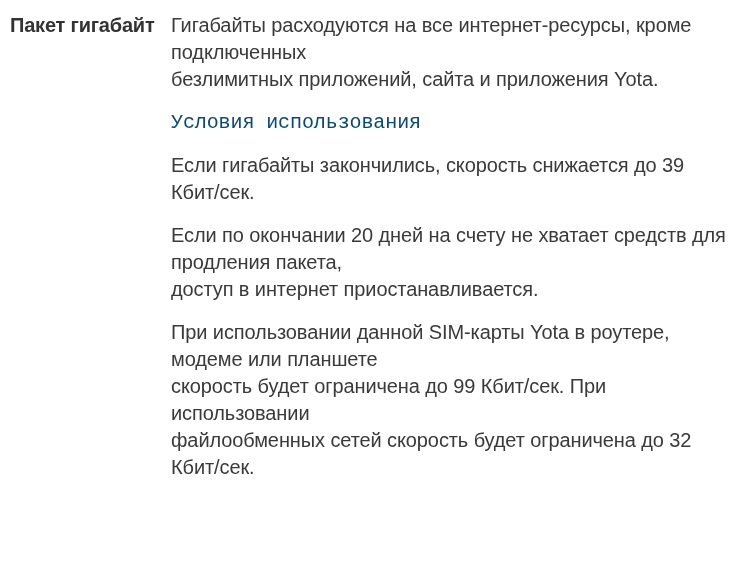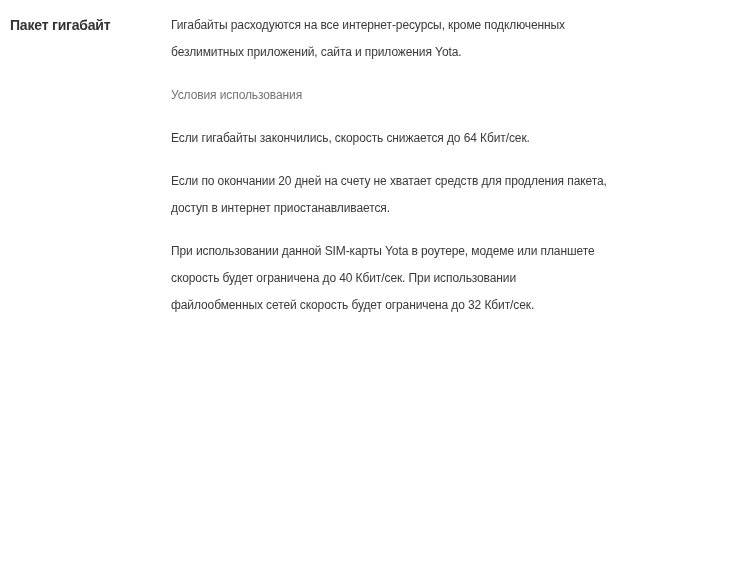--- a/index.html
+++ b/index.html
@@ -16,55 +16,56 @@
   }
   .row {
     display: flex;
     align-items: flex-start;
     padding-top: 12px;
   }
   .label-col {
     width: 171px;
     flex-shrink: 0;
     padding-left: 10px;
-    font-size: 14px;
+    font-size: 20px;
     font-weight: bold;
     color: #333333;
     line-height: 27px;
     letter-spacing: -0.2px;
   }
   .content-col {
     flex: 1;
     min-width: 0;
     padding-right: 8px;
   }
   .para {
-    font-size: 12px;
+    font-size: 20px;
     color: #3a3a3a;
     line-height: 27px;
     margin: 0 0 16px 0;
     white-space: pre-line;
     letter-spacing: -0.1px;
   }
   .para.muted {
-    color: #737373;
+    color: #0c4a6e;
+    font-family: Liberation Mono, monospace;
   }
   .para:last-child { margin-bottom: 0; }
 </style>
 </head>
 <body>
 
 <div class="page">
   <div class="row">
     <div class="label-col">Пакет гигабайт</div>
     <div class="content-col">
       <p class="para">Гигабайты расходуются на все интернет-ресурсы, кроме подключенных
 безлимитных приложений, сайта и приложения Yota.</p>
       <p class="para muted">Условия использования</p>
-      <p class="para">Если гигабайты закончились, скорость снижается до 64 Кбит/сек.</p>
+      <p class="para">Если гигабайты закончились, скорость снижается до 39 Кбит/сек.</p>
       <p class="para">Если по окончании 20 дней на счету не хватает средств для продления пакета,
 доступ в интернет приостанавливается.</p>
       <p class="para">При использовании данной SIM-карты Yota в роутере, модеме или планшете
-скорость будет ограничена до 40 Кбит/сек. При использовании
+скорость будет ограничена до 99 Кбит/сек. При использовании
 файлообменных сетей скорость будет ограничена до 32 Кбит/сек.</p>
     </div>
   </div>
 </div>
 
 </body></html>

